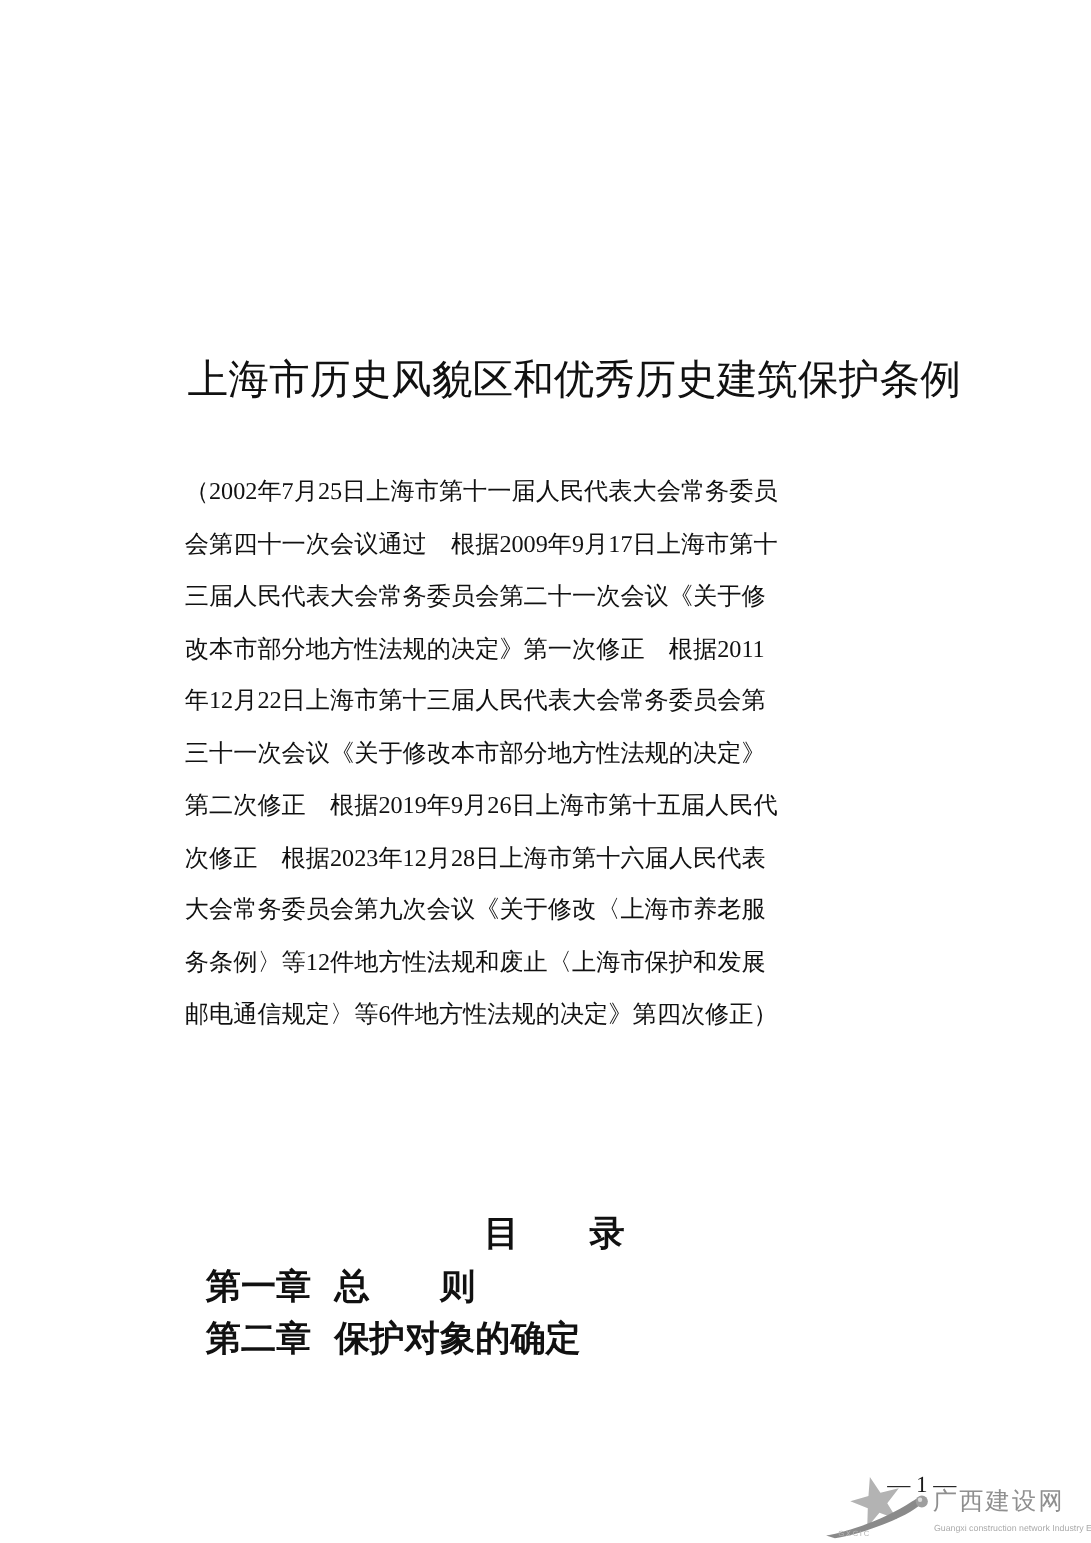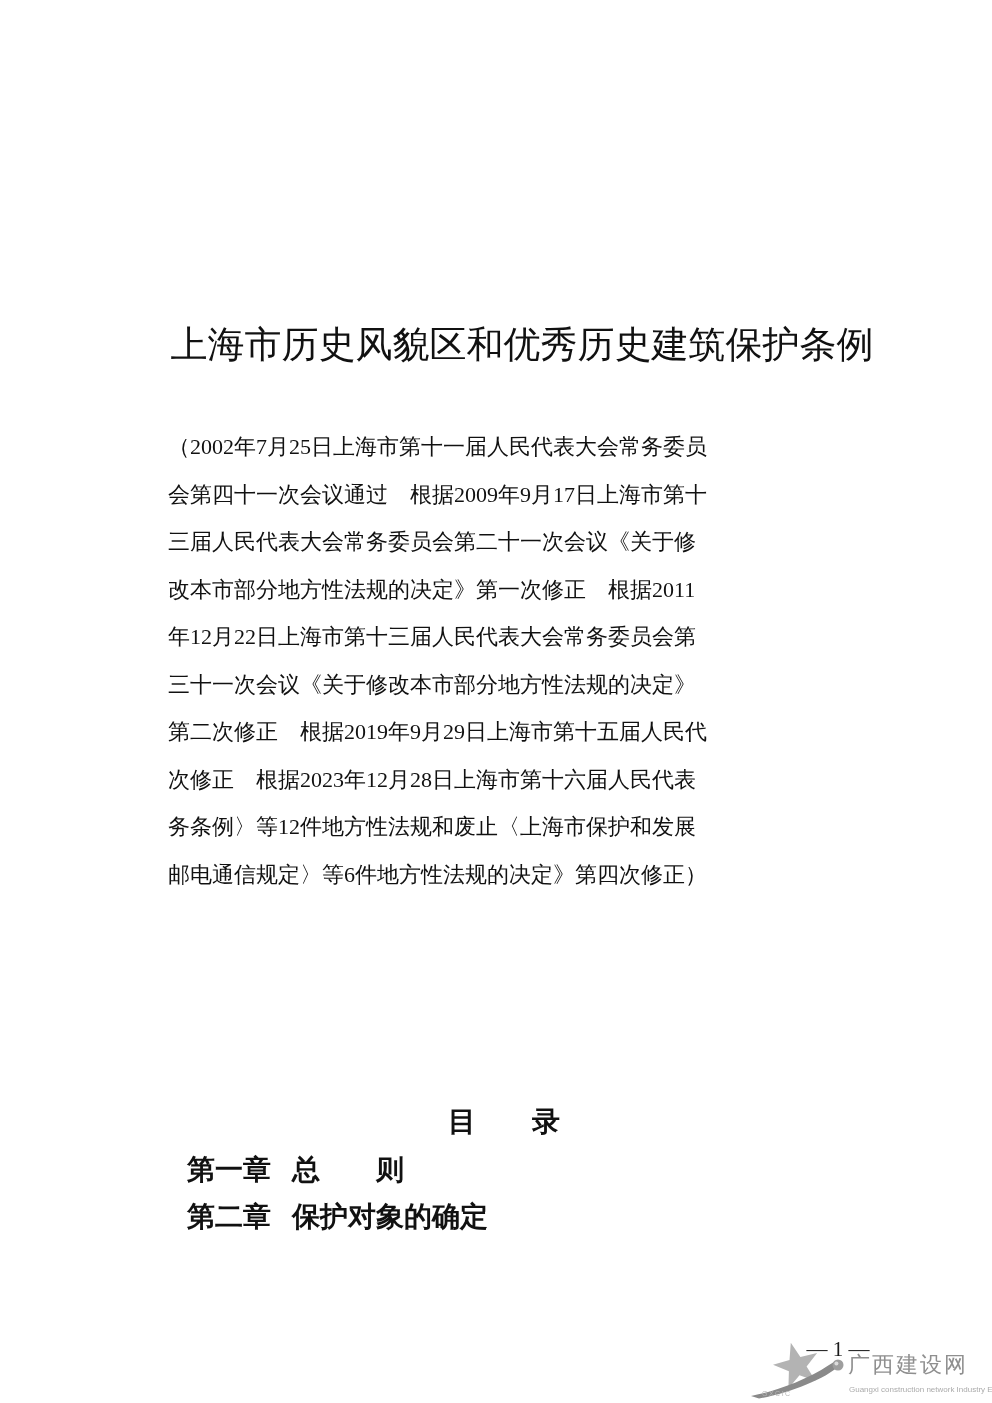--- a/index.html
+++ b/index.html
@@ -28,21 +28,21 @@
     margin-left: 18px;
   }
   .intro {
     position: absolute; top: 423px; left: 0; width: 672px;
     font-size: 22px; line-height: 47.5px;
   }
   .intro-line { white-space: nowrap; }
   .num { font-family: "Liberation Serif", serif; }
   .toc {
     position: absolute; top: 1098px; left: 0; width: 672px;
-    font-size: 28px; line-height: 47.5px; font-weight: 700;
+    font-size: 32px; line-height: 47.5px; font-weight: 700;
   }
   .toc-heading { text-align: center; }
   .toc-entry { padding-left: 19px; white-space: nowrap; }
   .toc-chapter-title { margin-left: 21px; }
   .watermark {
     position: absolute; left: 745px; top: 1338px;
     width: 247px; height: 64px;
   }
   .wm-star { position: absolute; left: 0; top: 0; }
   .wm-name {
@@ -72,22 +72,23 @@
   <div class="content">
     <h1 class="doc-title">上海市历史风貌区和优秀历史建筑保护条例</h1>
 
     <div class="intro">
         <div class="intro-line">（<span class="num">2002</span>年<span class="num">7</span>月<span class="num">25</span>日上海市第十一届人民代表大会常务委员</div>
         <div class="intro-line">会第四十一次会议通过　根据<span class="num">2009</span>年<span class="num">9</span>月<span class="num">17</span>日上海市第十</div>
         <div class="intro-line">三届人民代表大会常务委员会第二十一次会议《关于修</div>
         <div class="intro-line">改本市部分地方性法规的决定》第一次修正　根据<span class="num">2011</span></div>
         <div class="intro-line">年<span class="num">12</span>月<span class="num">22</span>日上海市第十三届人民代表大会常务委员会第</div>
         <div class="intro-line">三十一次会议《关于修改本市部分地方性法规的决定》</div>
-        <div class="intro-line">第二次修正　根据<span class="num">2019</span>年<span class="num">9</span>月<span class="num">29</span>日上海市第十五届人民代</div>
+        <div class="intro-line">第二次修正　根据<span class="num">2019</span>年<span class="num">9</span>月<span class="num">26</span>日上海市第十五届人民代</div>
         <div class="intro-line">次修正　根据<span class="num">2023</span>年<span class="num">12</span>月<span class="num">28</span>日上海市第十六届人民代表</div>
+        <div class="intro-line">大会常务委员会第九次会议《关于修改〈上海市养老服</div>
         <div class="intro-line">务条例〉等<span class="num">12</span>件地方性法规和废止〈上海市保护和发展</div>
         <div class="intro-line">邮电通信规定〉等<span class="num">6</span>件地方性法规的决定》第四次修正）</div>
       </div>
 
     <div class="toc">
       <div class="toc-heading">目　　录</div>
       <div>
           <div class="toc-entry"><span class="toc-chapter-label">第一章</span><span class="toc-chapter-title">总　　则</span></div>
           <div class="toc-entry"><span class="toc-chapter-label">第二章</span><span class="toc-chapter-title">保护对象的确定</span></div>
         </div>

